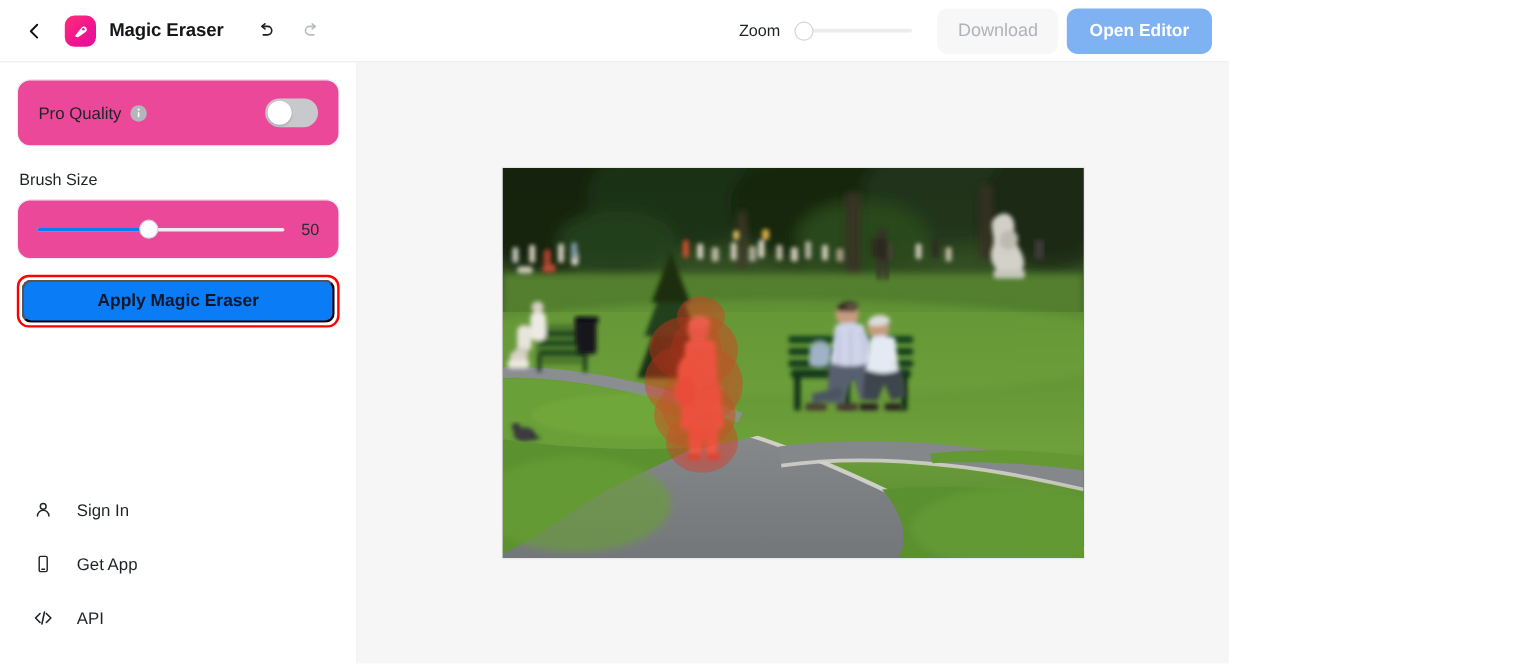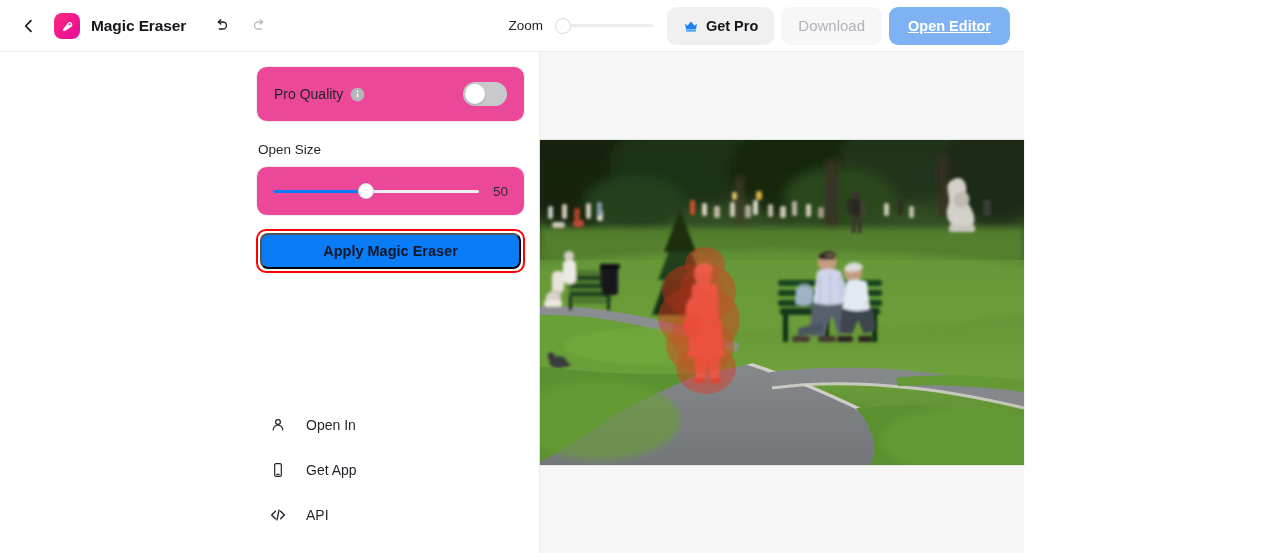--- a/index.html
+++ b/index.html
@@ -1,21 +1,21 @@
 <!DOCTYPE html>
 <html><head>
 <meta charset="utf-8">
 <style>
   * { box-sizing: border-box; margin: 0; padding: 0; }
   html, body {
     width: 1280px; height: 553px;
     font-family: "Liberation Sans", sans-serif;
     background: #ffffff; overflow: hidden;
   }
-  #app { width: 1024px; height: 553px; display: flex; flex-direction: column; background: #fff; align-items: flex-end; }
+  #app { width: 1024px; height: 553px; display: flex; flex-direction: column; background: #fff; }
 
   
   .header {
     height: 52px; min-height: 52px; width: 100%;
     display: flex; align-items: center;
     background: #ffffff;
     border-bottom: 1px solid #ececec;
     padding: 0 14px 0 18px;
     position: relative; z-index: 5;
   }
@@ -55,21 +55,21 @@
     height: 38px; border-radius: 9px; background: #f0f0f1;
     display: flex; align-items: center; justify-content: center; gap: 7px;
     padding: 0 16px; font-size: 14.5px; font-weight: bold; color: #15161a;
   }
   .btn-download {
     height: 38px; border-radius: 9px; background: #f7f7f8;
     font-size: 15px; color: #b0b3b8; padding: 0 17px; margin-left: 7px;
   }
   .btn-openeditor {
     height: 38px; border-radius: 9px; background: #7fb2f3;
-    font-size: 14.5px; font-weight: bold; color: #ffffff; padding: 0 19px; margin-left: 7px; text-decoration: underline;
+    font-size: 14.5px; font-weight: bold; color: #ffffff; padding: 0 19px; margin-left: 7px;
   }
 
   
   .body { flex: 1 1 auto; display: flex; min-height: 0; }
 
   
   .sidebar {
     width: 298px; min-width: 298px; height: 100%;
     background: #ffffff; border-right: 1px solid #ededed;
     display: flex; flex-direction: column;
@@ -175,27 +175,20 @@
     <div class="header-spacer"></div>
 
     <div class="zoom-group">
       <span class="zoom-label">Zoom</span>
       <div class="zoom-slider">
         <div class="zoom-track"></div>
         <div class="zoom-thumb" id="zoomThumb" style="left: calc(0%);"></div>
       </div>
     </div>
 
-    <button class="btn btn-getpro">
-      <svg width="16" height="16" viewBox="0 0 24 24" fill="#1a84f7">
-        <path d="M3 8.4 L6.8 11.6 L12 5.4 L17.2 11.6 L21 8.4 L19.4 17.4 H4.6 Z"></path>
-        <rect x="4.6" y="18.3" width="14.8" height="1.9" rx="0.8"></rect>
-      </svg>
-      <span>Get Pro</span>
-    </button>
 
     <button class="btn btn-download">Download</button>
 
     <button class="btn btn-openeditor">Open Editor</button>
   </div>
 
   <div class="body">
 
     <div class="sidebar">
 
@@ -206,21 +199,21 @@
             <circle cx="12" cy="12" r="11" fill="#b3b6ba"></circle>
             <rect x="10.9" y="10.2" width="2.2" height="7" rx="1.1" fill="#ffffff"></rect>
             <circle cx="12" cy="6.9" r="1.5" fill="#ffffff"></circle>
           </svg>
         </div>
         <div class="toggle">
           <div class="toggle-knob"></div>
         </div>
       </div>
 
-      <div class="section-label">Open Size</div>
+      <div class="section-label">Brush Size</div>
 
       <div class="card brush-card">
         <div class="brush-slider">
           <div class="brush-track"></div>
           <div class="brush-fill" id="brushFill" style="width: 45%;"></div>
           <div class="brush-thumb" id="brushThumb" style="left: calc(45% - 8px);"></div>
         </div>
         <div class="brush-value">50</div>
       </div>
 
@@ -232,21 +225,21 @@
 
       <div class="sidebar-links">
 
         <div class="slink">
           <span class="slink-icon">
             <svg width="16" height="16" viewBox="0 0 24 24" fill="none" stroke="currentColor" stroke-width="1.8" stroke-linecap="round" stroke-linejoin="round">
               <circle cx="12" cy="7.5" r="3.6"></circle>
               <path d="M4.8 19.5 a7.2 7.2 0 0 1 14.4 0"></path>
             </svg>
           </span>
-          <span class="slink-label">Open In</span>
+          <span class="slink-label">Sign In</span>
         </div>
 
         <div class="slink">
           <span class="slink-icon">
             <svg width="16" height="16" viewBox="0 0 24 24" fill="none" stroke="currentColor" stroke-width="1.8" stroke-linecap="round" stroke-linejoin="round">
               <rect x="7" y="2.5" width="10" height="19" rx="2"></rect>
               <line x1="10.3" y1="18.6" x2="13.7" y2="18.6"></line>
             </svg>
           </span>
           <span class="slink-label">Get App</span>

